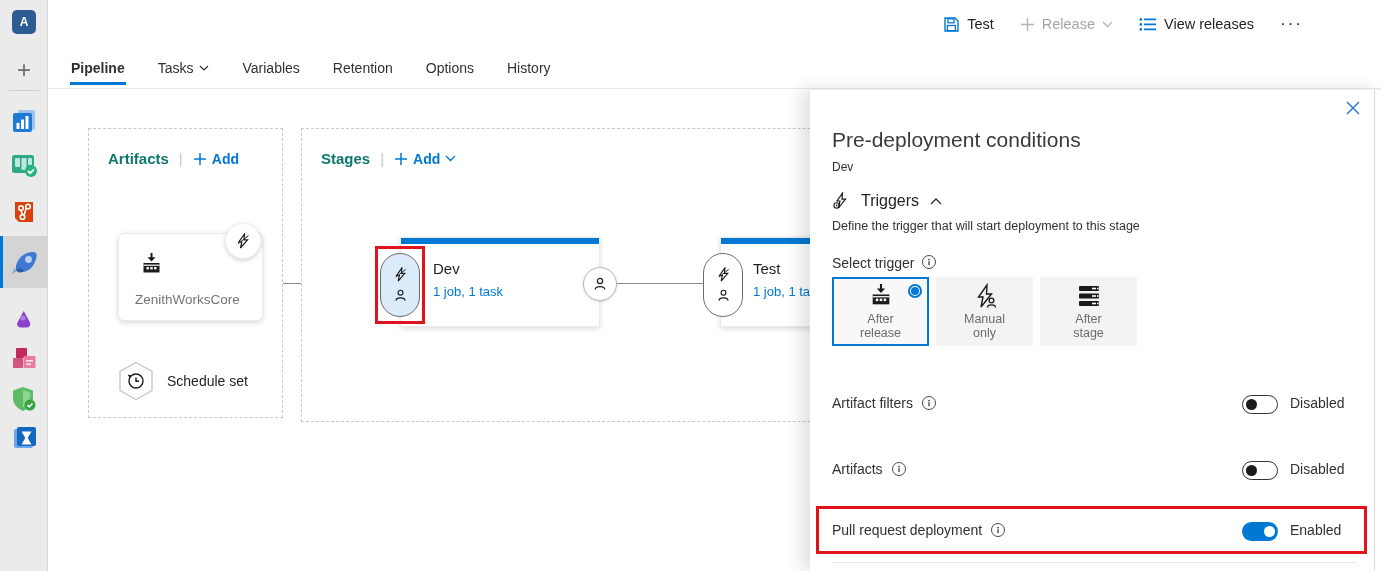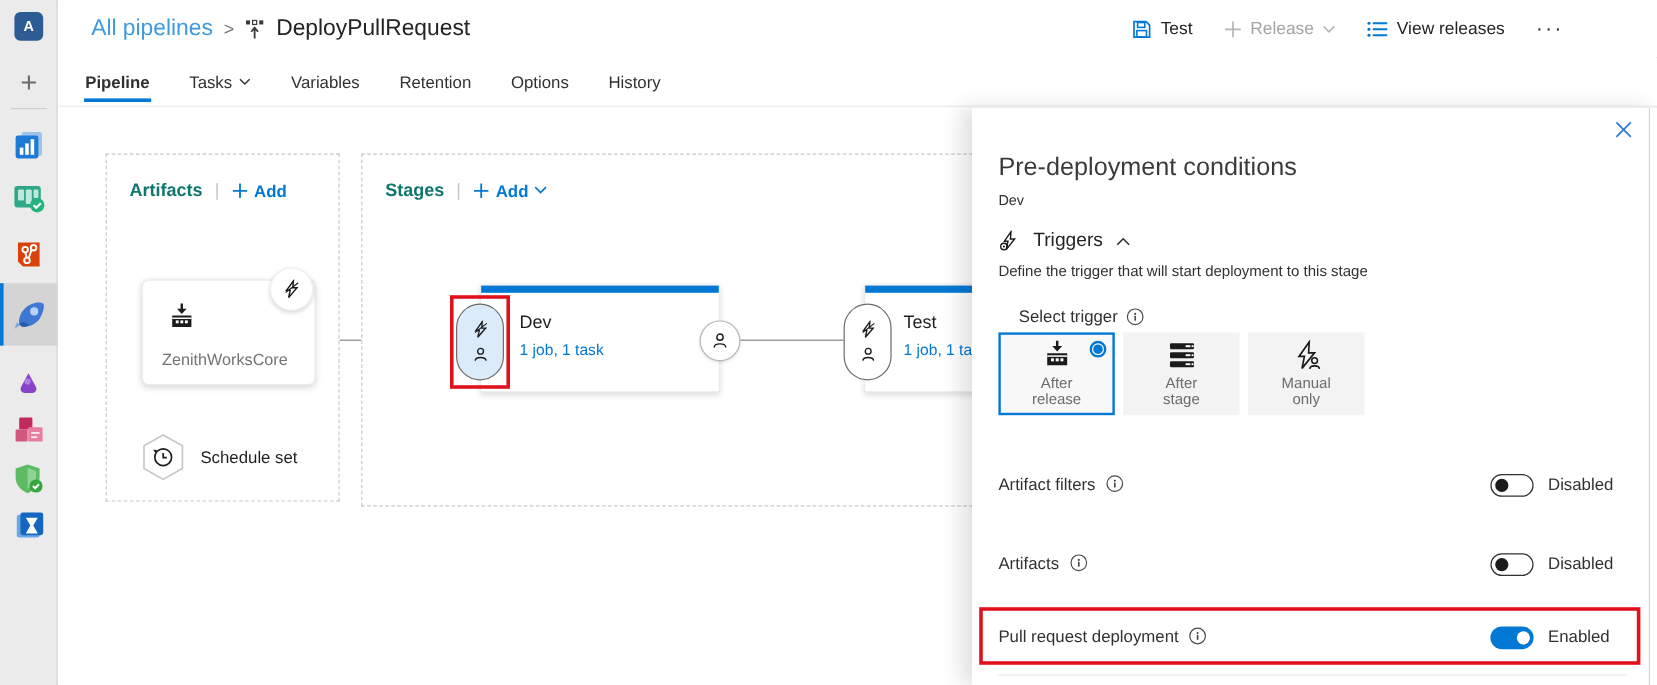--- a/index.html
+++ b/index.html
@@ -70,21 +70,21 @@
   .ann-pill { left:327px; top:157px; width:50px; height:78px; }
 
   
   .panel { position:absolute; left:810px; top:89px; width:571px; height:482px; background:#fff; box-shadow:-9px 0 16px rgba(0,0,0,.12); z-index:6; border-top:1px solid #ededed; }
   .panel .edge { position:absolute; right:6px; top:0; bottom:0; width:1px; background:#d8d8d8; }
   .close-x { position:absolute; right:18px; top:8px; width:20px; height:20px; display:flex; align-items:center; justify-content:center; }
   .panel-title { position:absolute; left:22px; top:38px; font-size:21px; color:#3b3a39; }
   .panel-sub { position:absolute; left:22px; top:70px; font-size:12px; color:#323130; }
   .trig-head { position:absolute; left:22px; top:102px; display:flex; align-items:center; gap:11px; font-size:16px; color:#252423; }
   .trig-desc { position:absolute; left:22px; top:129px; font-size:12.5px; color:#323130; }
-  .select-label { position:absolute; left:39px; top:165px; font-size:14px; display:flex; align-items:flex-end; gap:8px; }
+  .select-label { position:absolute; left:22px; top:165px; font-size:14px; display:flex; align-items:flex-start; gap:8px; }
   .tiles { position:absolute; left:22px; top:187px; display:flex; gap:7px; }
   .tile { position:relative; width:97px; height:69px; background:#f3f3f3; display:flex; flex-direction:column; align-items:center; justify-content:center; gap:3px; }
   .tile .tlabel { font-size:12.5px; color:#6e6b68; text-align:center; max-width:58px; line-height:1.15; }
   .tile.selected { border:2px solid #0078d4; background:#f8f8f8; }
   .radio { position:absolute; top:5px; right:5px; width:14px; height:14px; border-radius:50%; border:2px solid #0078d4; background:#fff; display:flex; align-items:center; justify-content:center; }
   .radio::after { content:""; width:8px; height:8px; border-radius:50%; background:#0078d4; }
 
   .toggle-row { position:absolute; left:0; width:571px; height:30px; }
   .row-1 { top:300px; } .row-2 { top:366px; } .row-3 { top:427px; }
   .toggle-row .rlabel { position:absolute; left:22px; top:5px; font-size:14px; display:flex; align-items:center; gap:9px; }
@@ -192,33 +192,20 @@
         <svg width="28" height="28" viewBox="0 0 28 28">
             <rect x="4" y="5" width="19" height="19" rx="2" fill="#6aa7e8"></rect>
             <rect x="7" y="3" width="19" height="19" rx="2" fill="#1566c0"></rect>
             <path d="M11.5 7.5 h10 l-3.8 6.5 3.8 6.5 h-10 l3.8 -6.5 Z" fill="#fff"></path>
           </svg>
       </span>
     </div>
   </div>
 
   <div class="header">
-    <div class="breadcrumb">
-      <span class="bc-parent">All pipelines</span>
-      <span class="bc-sep">&gt;</span>
-      <span>
-        <svg width="17" height="17" viewBox="0 0 17 17">
-            <rect x="1" y="1" width="3.4" height="3.4" fill="#3b3a39"></rect>
-            <rect x="6.5" y="1" width="3.4" height="3.4" fill="#fff" stroke="#3b3a39" stroke-width="1"></rect>
-            <rect x="12" y="1" width="3.4" height="3.4" fill="#3b3a39"></rect>
-            <path d="M8.2 16 V8 M5.4 10.5 L8.2 7 l2.8 3.5" stroke="#3b3a39" stroke-width="1.5" fill="none"></path>
-          </svg>
-      </span>
-      <span class="bc-title">DeployPullRequest</span>
-    </div>
     <div class="toolbar">
       <div class="tb-item">
         <span>
           <svg width="17" height="17" viewBox="0 0 17 17">
               <path d="M2 2 h10 l3 3 v10 H2 Z" fill="none" stroke="#0078d4" stroke-width="1.4"></path>
               <rect x="5" y="2.8" width="6" height="4" fill="none" stroke="#0078d4" stroke-width="1.3"></rect>
               <rect x="4.4" y="9.5" width="8" height="5.2" fill="none" stroke="#0078d4" stroke-width="1.3"></rect>
             </svg>
         </span>
         <span>Test</span>
@@ -438,47 +425,47 @@
           <svg width="26" height="26" viewBox="0 0 25 25">
               <path d="M11.5 1 h2 v4.2 h3 L12.5 9.6 8.5 5.2 h3 Z" fill="#1b1b1b"></path>
               <path d="M4.5 11 h16 v9.5 h-16 Z" fill="#1b1b1b"></path>
               <rect x="7.5" y="15" width="2.4" height="2.4" fill="#fff"></rect>
               <rect x="11.3" y="15" width="2.4" height="2.4" fill="#fff"></rect>
               <rect x="15.1" y="15" width="2.4" height="2.4" fill="#fff"></rect>
               <rect x="4.5" y="12.6" width="16" height="1.2" fill="#fff"></rect>
             </svg>
         </span>
         <span class="tlabel">After release</span>
+      </div>
+      <div class="tile">
+        <span>
+          <svg width="26" height="26" viewBox="0 0 26 26">
+              <path d="M15 2 L6.5 14 h4.5 L9 24 L19.5 11 h-5 Z" fill="none" stroke="#1b1b1b" stroke-width="1.4"></path>
+              <circle cx="19.5" cy="17.5" r="2.4" fill="none" stroke="#1b1b1b" stroke-width="1.3"></circle>
+              <path d="M15.5 24.5 C15.5 21 23.5 21 23.5 24.5" fill="none" stroke="#1b1b1b" stroke-width="1.3"></path>
+            </svg>
+        </span>
+        <span class="tlabel">Manual only</span>
       </div>
       <div class="tile">
         <span>
           <svg width="26" height="26" viewBox="0 0 26 26">
               <rect x="3" y="3" width="20" height="5" rx="1" fill="#1b1b1b"></rect>
               <rect x="3" y="10.5" width="20" height="5" rx="1" fill="#1b1b1b"></rect>
               <rect x="3" y="18" width="20" height="5" rx="1" fill="#1b1b1b"></rect>
               <rect x="16" y="4.7" width="4" height="1.6" fill="#fff"></rect>
               <rect x="16" y="12.2" width="4" height="1.6" fill="#fff"></rect>
               <rect x="16" y="19.7" width="4" height="1.6" fill="#fff"></rect>
               <rect x="21" y="4.7" width="1.6" height="1.6" fill="#fff"></rect>
               <rect x="21" y="12.2" width="1.6" height="1.6" fill="#fff"></rect>
               <rect x="21" y="19.7" width="1.6" height="1.6" fill="#fff"></rect>
             </svg>
         </span>
         <span class="tlabel">After stage</span>
       </div>
-      <div class="tile">
-        <span>
-          <svg width="26" height="26" viewBox="0 0 26 26">
-              <path d="M15 2 L6.5 14 h4.5 L9 24 L19.5 11 h-5 Z" fill="none" stroke="#1b1b1b" stroke-width="1.4"></path>
-              <circle cx="19.5" cy="17.5" r="2.4" fill="none" stroke="#1b1b1b" stroke-width="1.3"></circle>
-              <path d="M15.5 24.5 C15.5 21 23.5 21 23.5 24.5" fill="none" stroke="#1b1b1b" stroke-width="1.3"></path>
-            </svg>
-        </span>
-        <span class="tlabel">Manual only</span>
-      </div>
     </div>
 
     <div class="toggle-row row-1">
       <div class="rlabel">
         <span>Artifact filters</span>
         <span class="info-icon">
             <svg width="8" height="8" viewBox="0 0 8 8">
               <circle cx="4" cy="1.6" r="0.9" fill="#4a4a4a"></circle>
               <rect x="3.3" y="3.2" width="1.4" height="4" fill="#4a4a4a"></rect>
             </svg>

